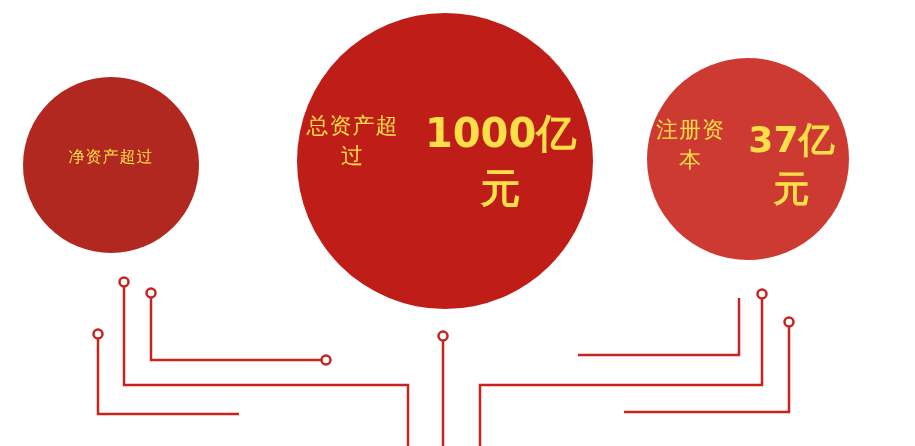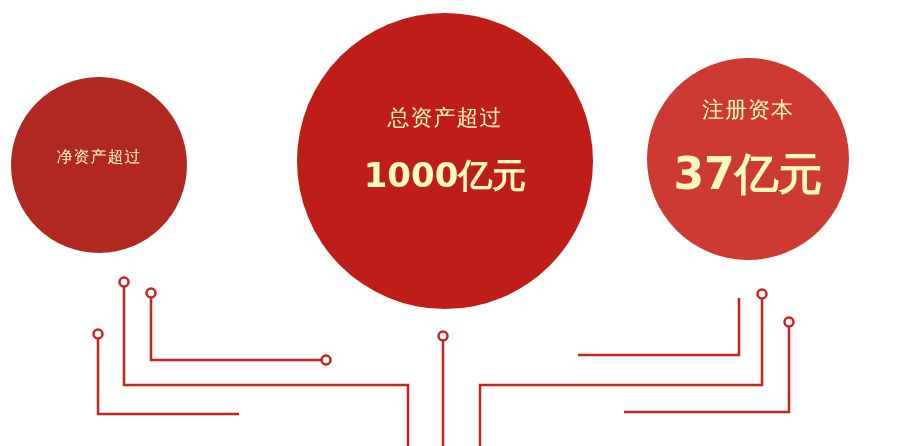--- a/index.html
+++ b/index.html
@@ -1,30 +1,30 @@
 <!DOCTYPE html>
 <html><head>
   <meta charset="utf-8">
   <style>
     html, body { margin: 0; padding: 0; background: #ffffff; }
     body { width: 915px; height: 446px; position: relative; overflow: hidden;
            font-family: "DejaVu Sans", "Liberation Sans", sans-serif; }
-    .circle { position: absolute; border-radius: 50%; display: flex; flex-direction: column;
-              align-items: center; justify-content: center; color: #fef9c3; text-align: center; }
+    .circle { position: absolute; border-radius: 50%; display: flex; flex-direction: row;
+              align-items: center; justify-content: center; color: #fde047; text-align: center; }
     .circle .label { font-weight: normal; letter-spacing: 1px; }
     .circle .value { font-weight: bold; letter-spacing: 0px; }
-    #c-left  { left: 11px;  top: 77px;  width: 176px; height: 176px; }
+    #c-left  { left: 23px;  top: 77px;  width: 176px; height: 176px; }
     #c-left .label { font-size: 16px; margin-bottom: 6px; margin-top: -10px; }
     #c-left .value { font-size: 34px; }
     #c-center { left: 297px; top: 13px; width: 296px; height: 296px; }
     #c-center .label { font-size: 22px; margin-bottom: 20px; margin-top: -20px; }
-    #c-center .value { font-size: 34px; }
+    #c-center .value { font-size: 40px; }
     #c-right { left: 647px; top: 58px; width: 202px; height: 202px; }
     #c-right .label { font-size: 22px; margin-bottom: 8px; margin-top: -20px; }
-    #c-right .value { font-size: 44px; margin-top: 12px; }
+    #c-right .value { font-size: 36px; margin-top: 12px; }
     svg.connectors { position: absolute; left: 0; top: 0; }
   </style>
 </head>
 <body>
 
 <div id="c-left" class="circle" style="background: rgb(176, 40, 31);">
   <div class="label">净资产超过</div>
 </div>
 
 <div id="c-center" class="circle" style="background: rgb(190, 30, 23);">

